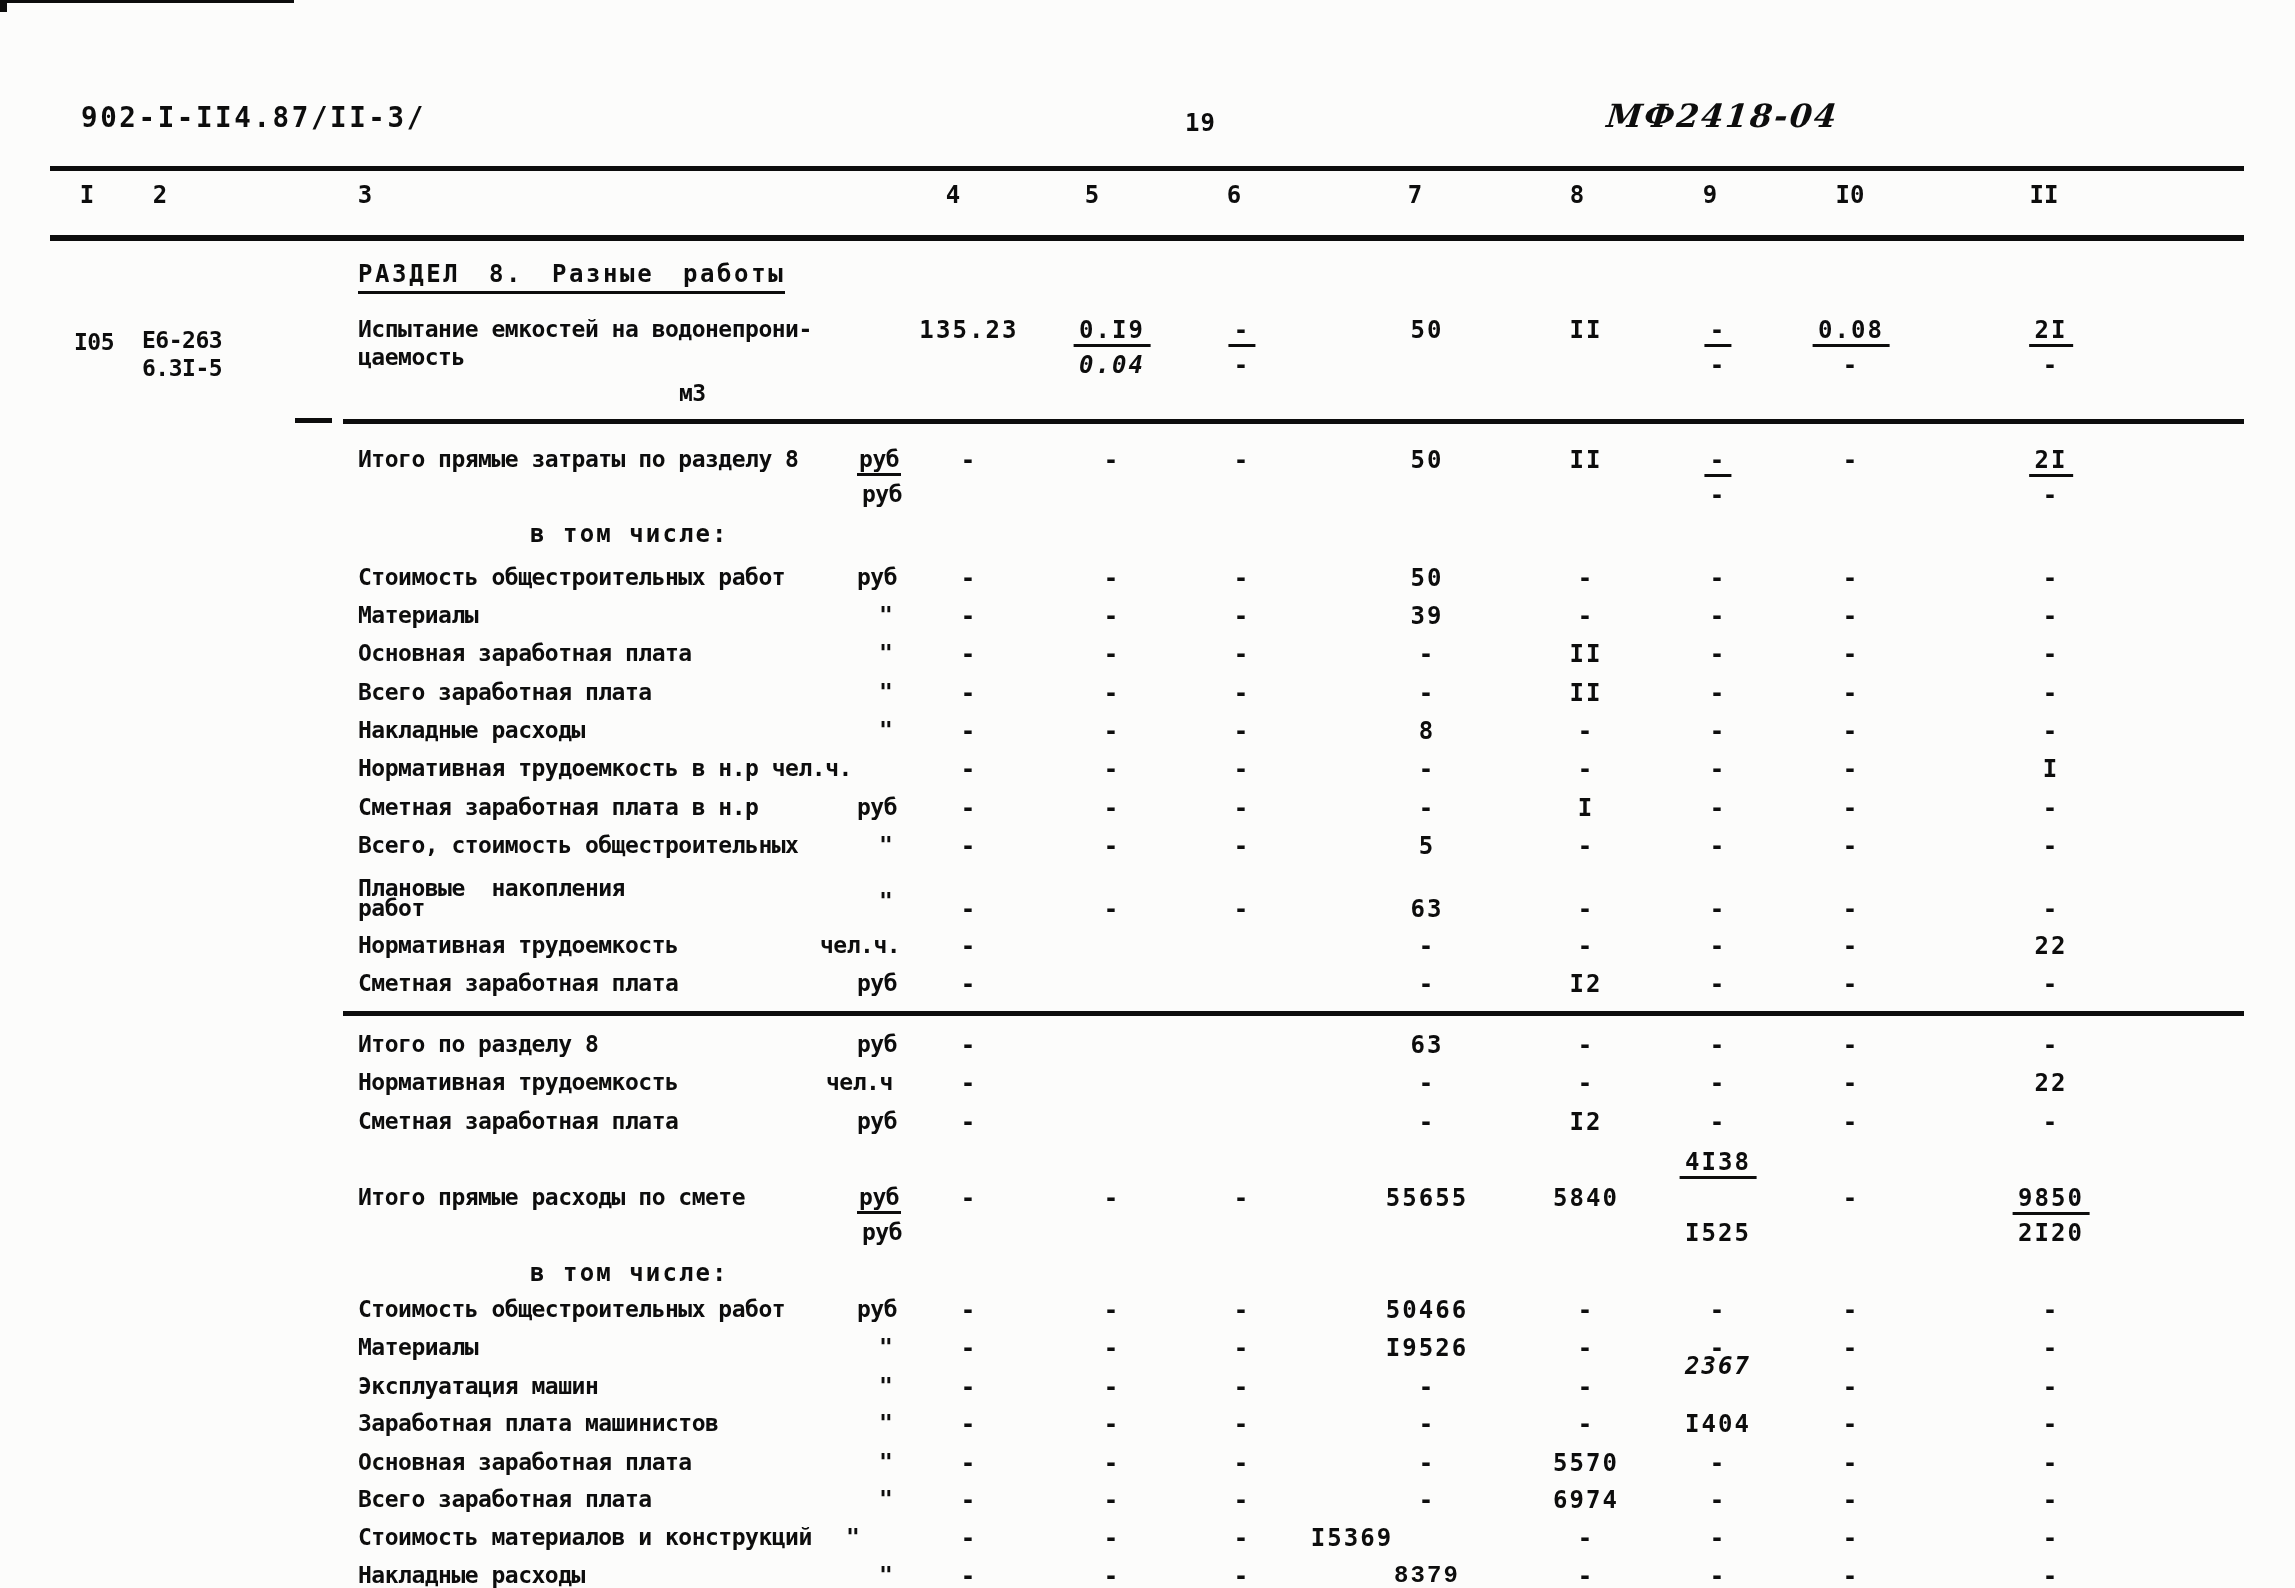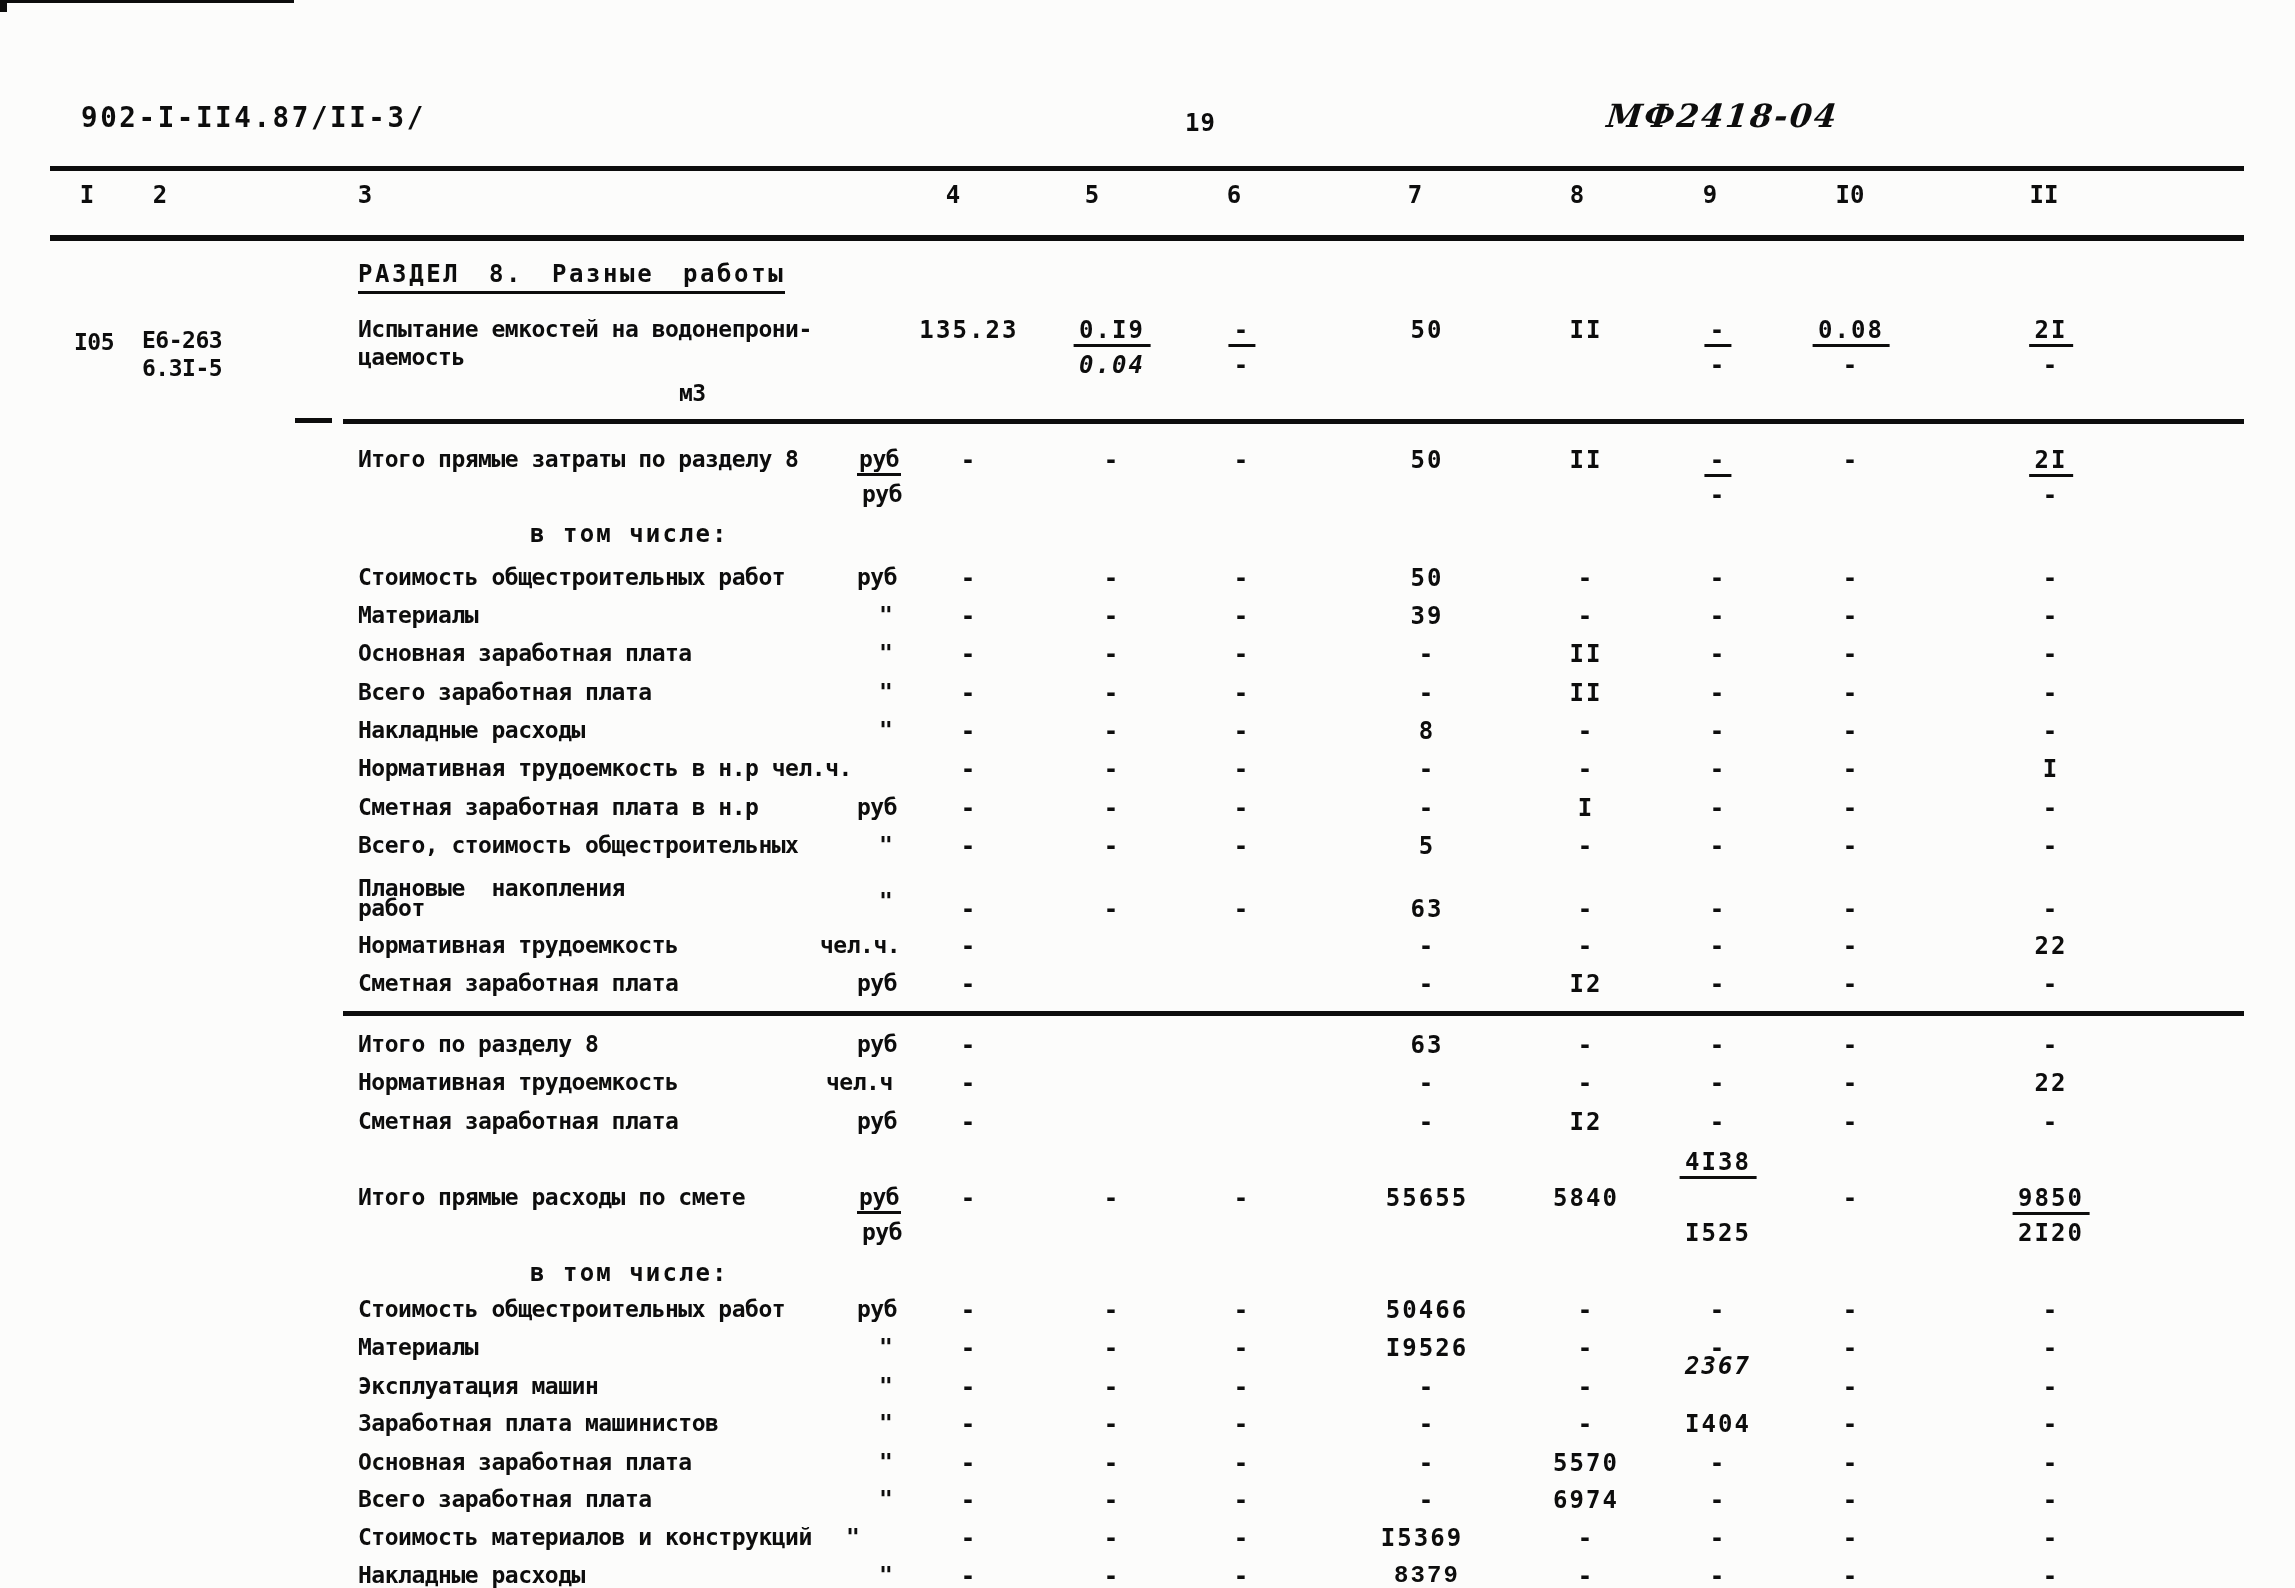--- a/index.html
+++ b/index.html
@@ -294,21 +294,21 @@
       <span class="t val" style="left: 1427px; top: 1488px;">-</span>
       <span class="t val" style="left: 1586px; top: 1488px;">6974</span>
       <span class="t val" style="left: 1718px; top: 1488px;">-</span>
       <span class="t val" style="left: 1851px; top: 1488px;">-</span>
       <span class="t val" style="left: 2051px; top: 1488px;">-</span>
       <span class="t lab" style="left: 358px; top: 1526px;">Стоимость материалов и конструкций</span>
       <span class="t unit" style="left: 846px; top: 1526px;">"</span>
       <span class="t val" style="left: 969px; top: 1526px;">-</span>
       <span class="t val" style="left: 1112px; top: 1526px;">-</span>
       <span class="t val" style="left: 1242px; top: 1526px;">-</span>
-      <span class="t val" style="left: 1422px; top: 1526px;">I5369</span>
+      <span class="t val" style="left: 1352px; top: 1526px;">I5369</span>
       <span class="t val" style="left: 1586px; top: 1526px;">-</span>
       <span class="t val" style="left: 1718px; top: 1526px;">-</span>
       <span class="t val" style="left: 1851px; top: 1526px;">-</span>
       <span class="t val" style="left: 2051px; top: 1526px;">-</span>
       <span class="t lab" style="left: 358px; top: 1564px;">Накладные расходы</span>
       <span class="t unit" style="left: 879px; top: 1564px;">"</span>
       <span class="t val" style="left: 969px; top: 1564px;">-</span>
       <span class="t val" style="left: 1112px; top: 1564px;">-</span>
       <span class="t val" style="left: 1242px; top: 1564px;">-</span>
       <span class="t val" style="left: 1427px; top: 1564px; font-family: Liberation Mono, monospace;">8379</span>

